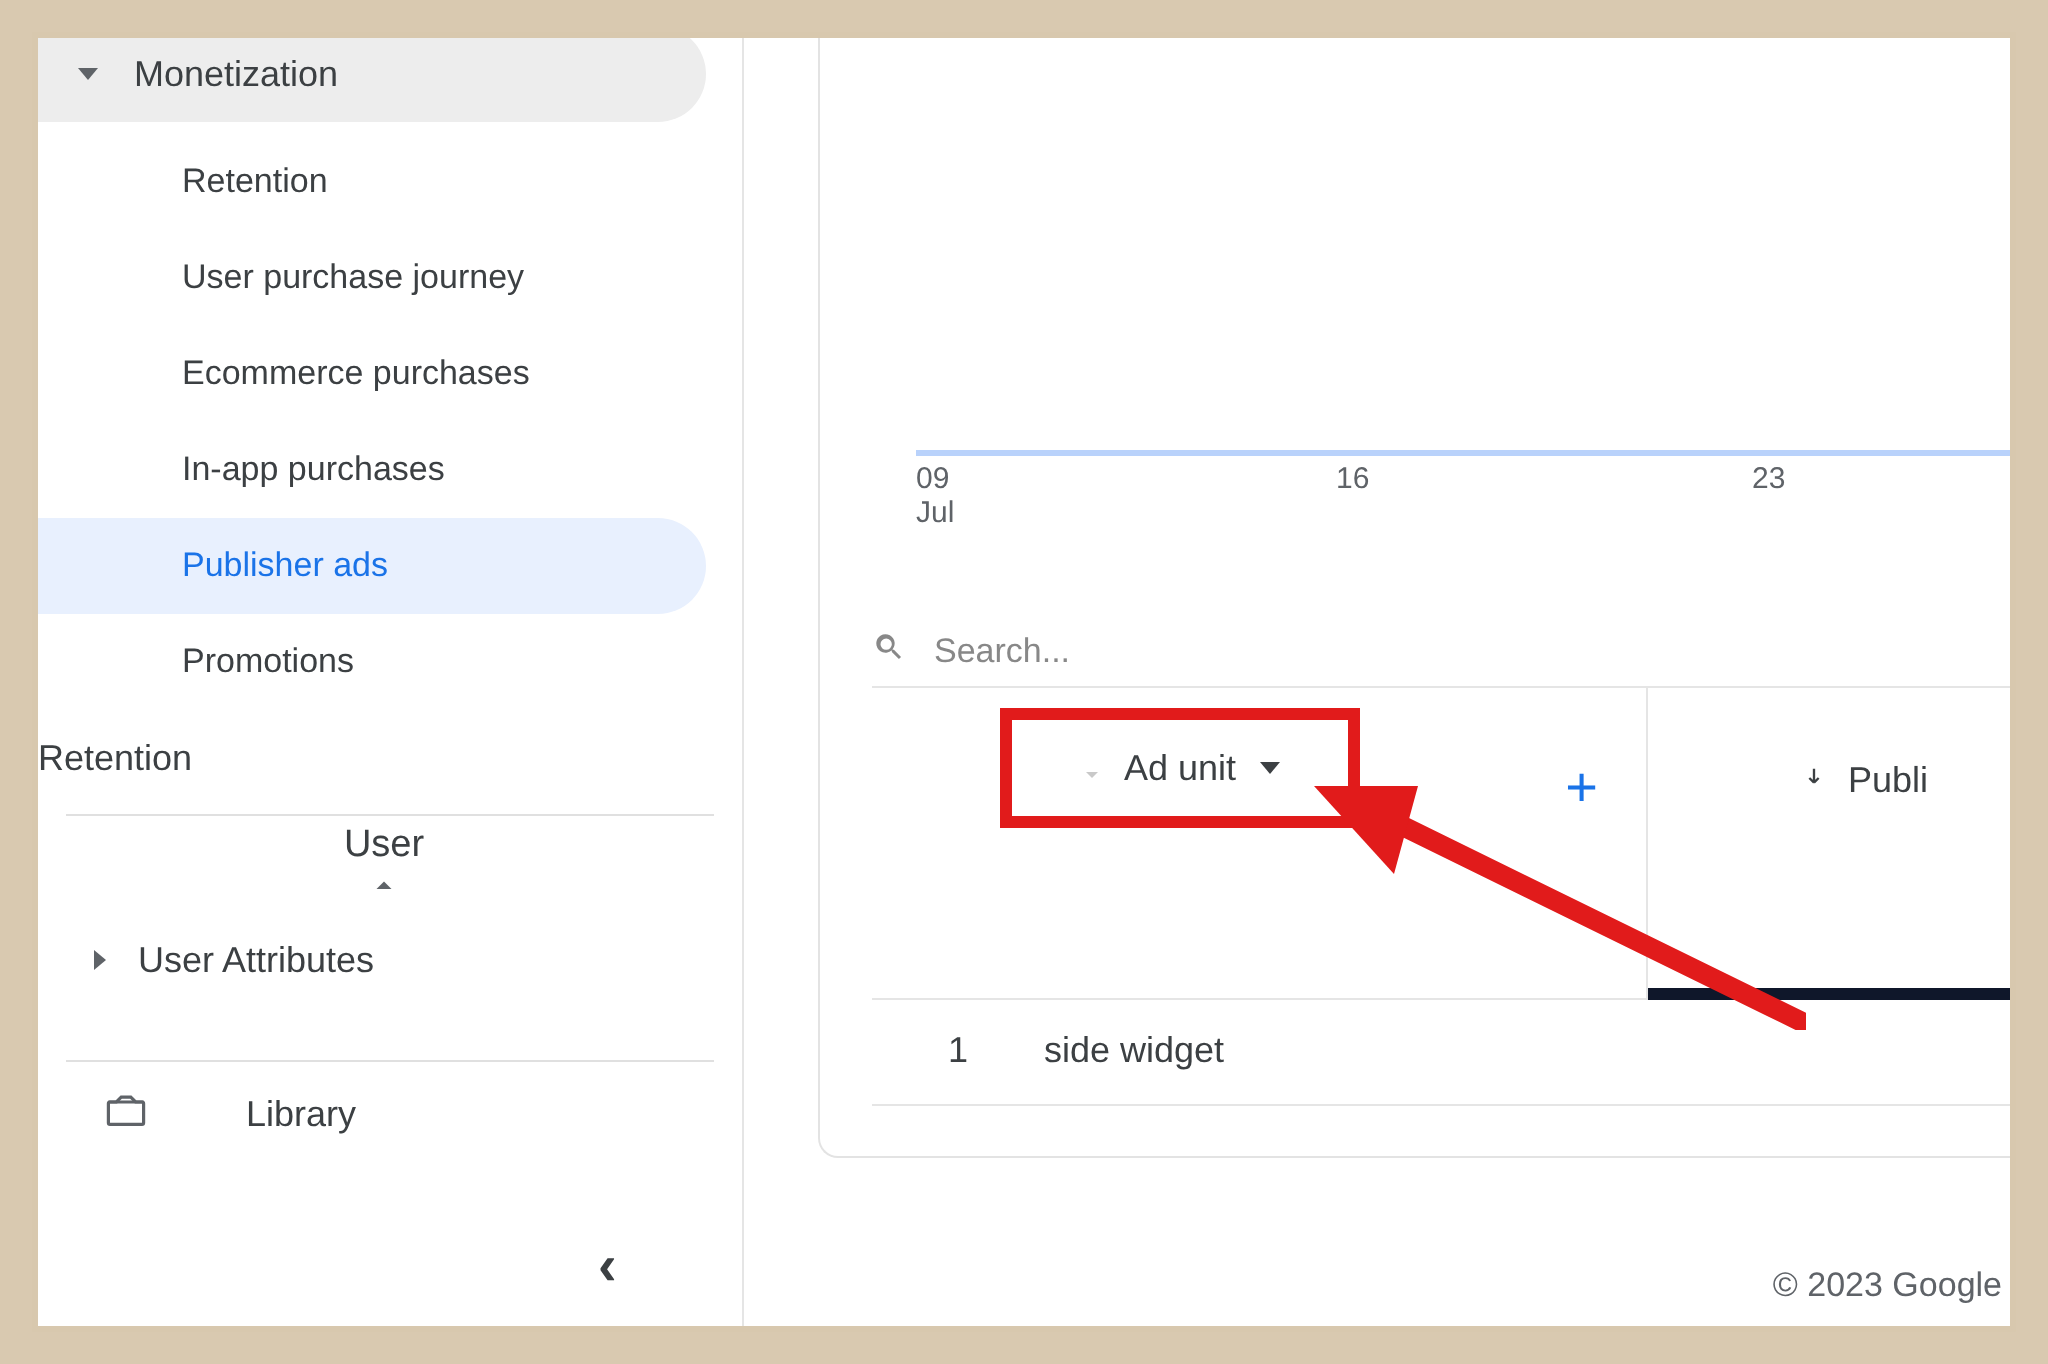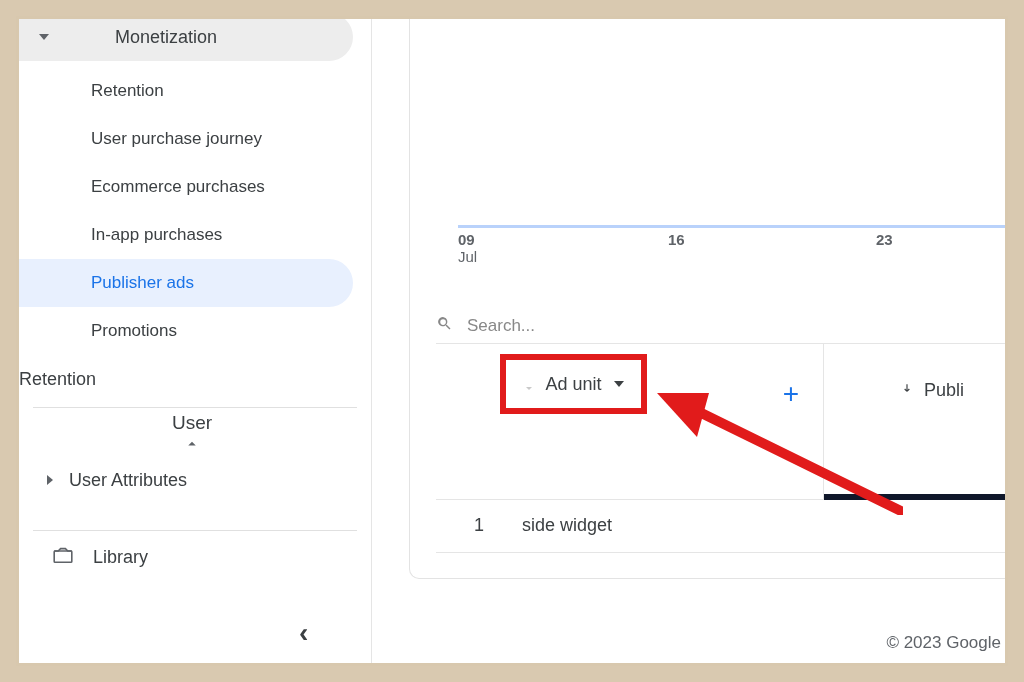--- a/index.html
+++ b/index.html
@@ -33,21 +33,20 @@
     border-bottom-right-radius: 24px;
     font-size: 18px;
     color: #3c4043;
     cursor: pointer;
   }
 
   .nav-monet {
     background: #ededed;
     margin: 0 18px 6px 0;
     padding-left: 20px;
-    gap: 48px;
   }
   .nav-monet .triangle {
     width: 0; height: 0;
     border-top: 6px solid #5f6368;
     border-left: 5px solid transparent;
     border-right: 5px solid transparent;
     margin-right: 18px;
   }
 
   .nav-sub { padding-left: 72px; font-size: 17px; }
@@ -93,20 +92,21 @@
   }
 
   .nav-library {
     height: 44px;
     display: flex;
     align-items: center;
     padding-left: 34px;
     font-size: 18px;
     color: #3c4043;
     cursor: pointer;
+    gap: 30px;
   }
   .lib-icon svg { width: 20px; height: 16px; stroke: #5f6368; fill: none; stroke-width: 2; margin-right: 20px; }
 
   .collapse-arrow {
     position: absolute;
     left: 280px; top: 604px;
     font-size: 28px; font-weight: 600;
     color: #3c4043;
     cursor: pointer;
   }
@@ -129,21 +129,21 @@
     right: 0;
     height: 246px;
   }
   .timeline {
     position: absolute;
     left: 18px; right: 0; top: 208px;
     height: 3px;
     background: #b9d2fb;
   }
   .tick { position: absolute; top: 214px; font-size: 15px; color: #5f6368; }
-  .tick .day { display: block; font-weight: bold; }
+  .tick .day { display: block; }
   .tick .mon { display: block; font-size: 15px; color: #5f6368; }
   .tick1 { left: 18px; }
   .tick2 { left: 228px; }
   .tick3 { left: 436px; }
 
   .search-row {
     position: absolute;
     left: 26px; top: 298px;
     display: flex;
     align-items: center;
@@ -160,21 +160,21 @@
   }
   .col1 {
     position: absolute;
     left: 0; top: 0; width: 388px; height: 156px;
     border-right: 1px solid #e5e5e5;
     border-bottom: 1px solid #e5e5e5;
   }
   .adunit-btn {
     position: absolute;
     left: 64px; top: 10px;
-    width: 147px; height: 60px;
+    width: 180px; height: 60px;
     border: 6px solid #e11b1b;
     background: transparent;
     display: flex; align-items: center; justify-content: center;
     gap: 10px;
     cursor: pointer;
   }
   .adunit-btn .dn-sort {
     width: 12px; height: 12px;
     display:inline-block;
   }

